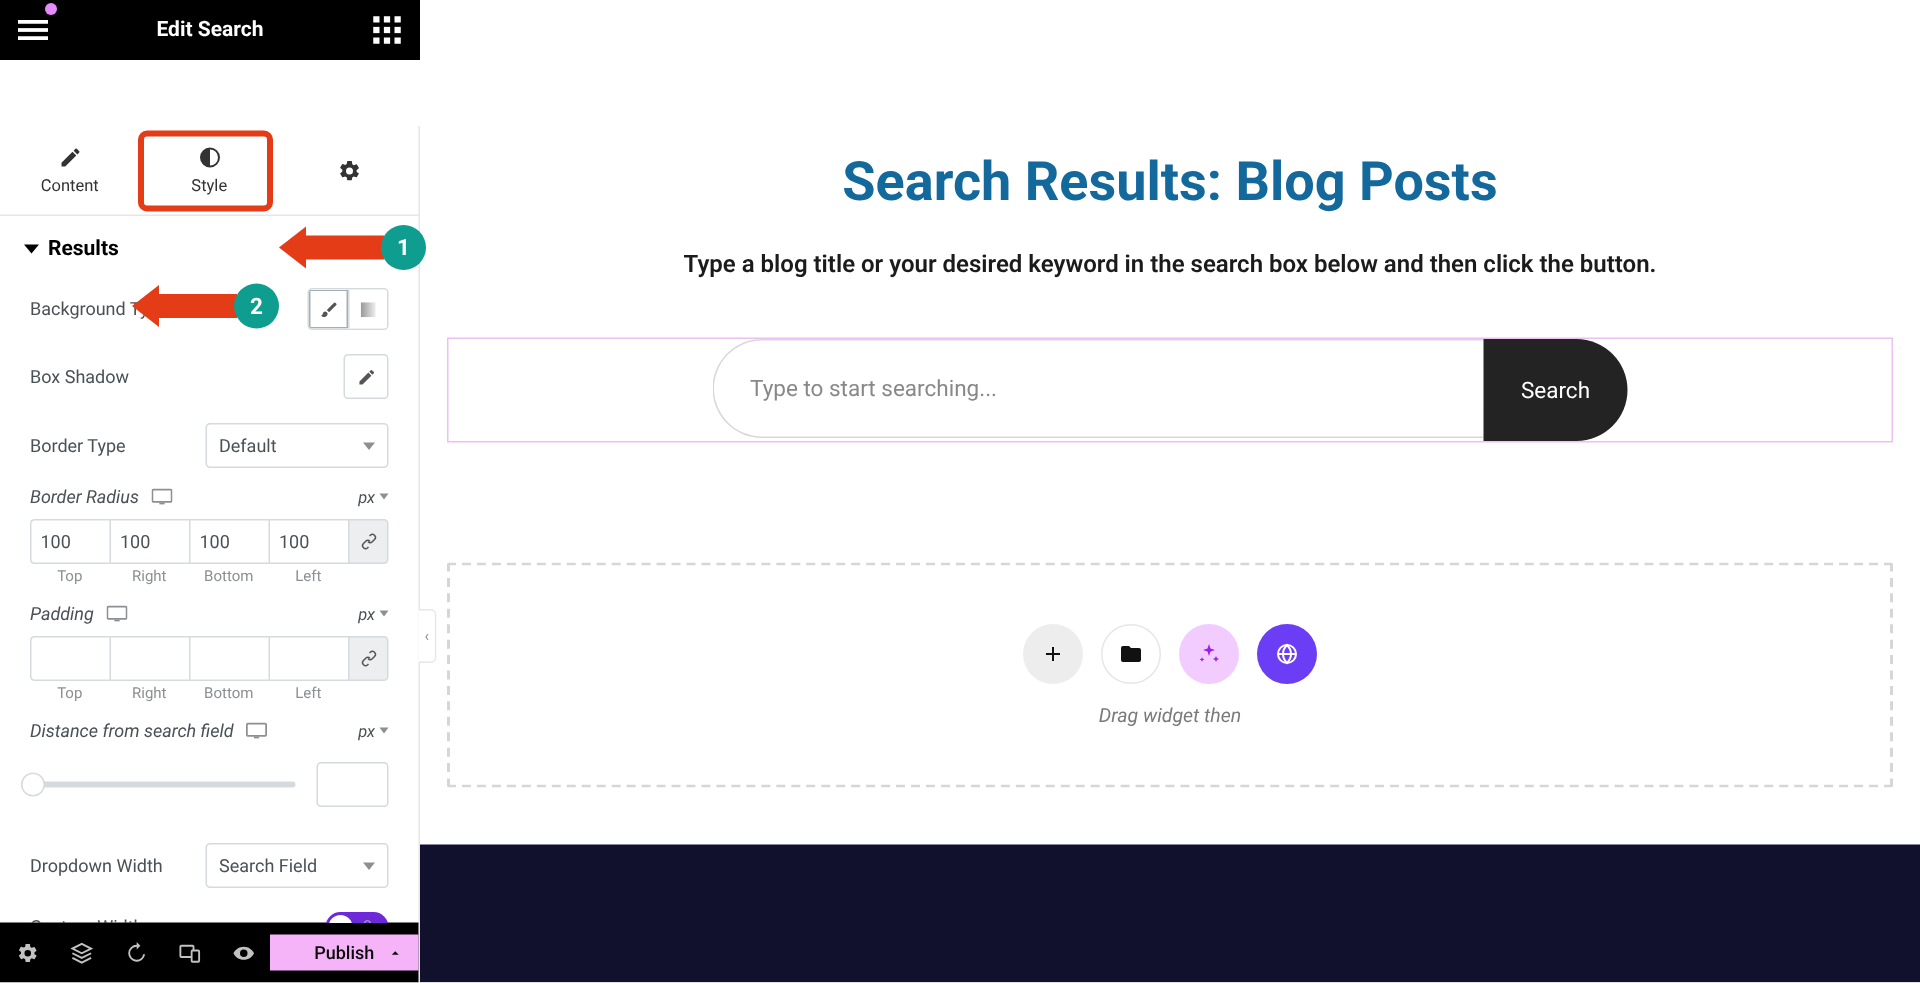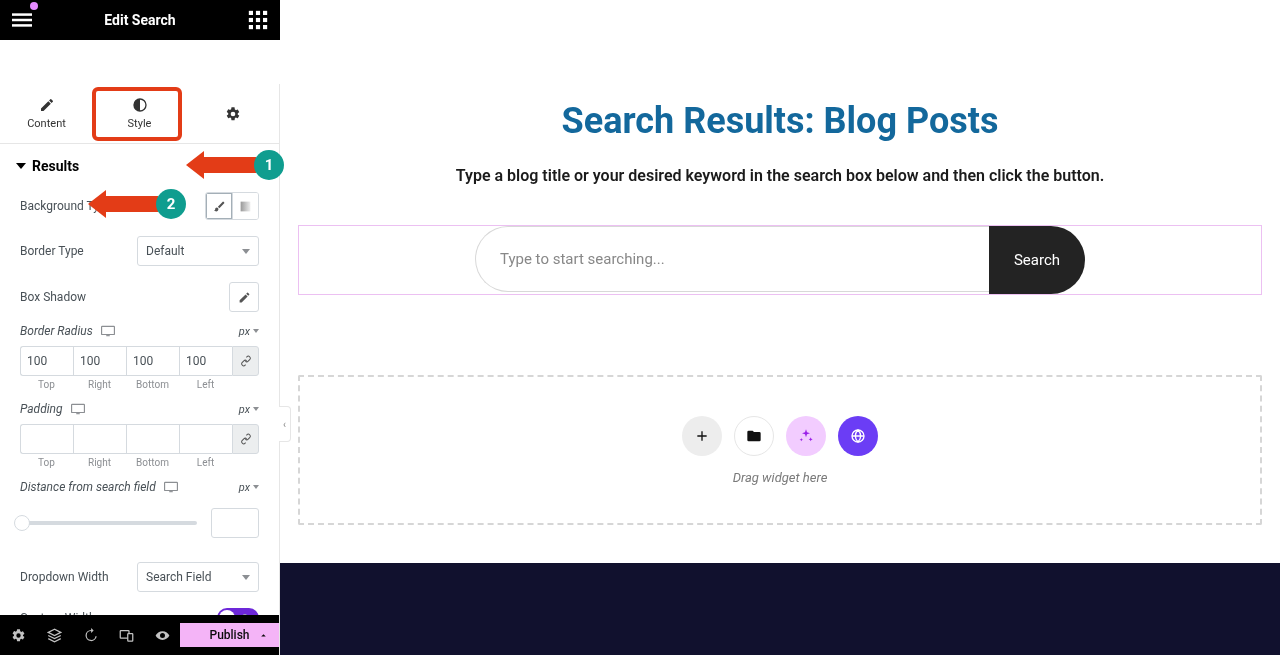--- a/index.html
+++ b/index.html
@@ -192,32 +192,32 @@
                     <stop offset="0" stop-color="#999"></stop>
                     <stop offset="1" stop-color="#eee"></stop>
                   </linearGradient>
                 </defs>
               </svg>
           </div>
         </div>
       </div>
 
       <div class="ctrl-row">
-        <span class="ctrl-lbl">Border Type</span>
-        <div class="select">
-          <span>Default</span>
-        </div>
-      </div>
-
-      <div class="ctrl-row">
         <span class="ctrl-lbl">Box Shadow</span>
         <div class="iconbtn">
           <svg width="13" height="13" viewBox="0 0 24 24" fill="#555">
               <path d="M3 17.25V21h3.75l11-11-3.75-3.75-11 11zM20.7 7.05a1 1 0 0 0 0-1.41l-2.34-2.34a1 1 0 0 0-1.41 0l-1.83 1.83 3.75 3.75 1.83-1.83z"></path>
             </svg>
+        </div>
+      </div>
+
+      <div class="ctrl-row">
+        <span class="ctrl-lbl">Border Type</span>
+        <div class="select">
+          <span>Default</span>
         </div>
       </div>
 
       <div class="dim-row">
         <div class="dim-head">
           <span class="left">
             <span class="ctrl-lbl">Border Radius</span>
             <svg class="devicon" viewBox="0 0 24 18">
                 <rect x="1" y="1" width="22" height="14" rx="1" fill="none" stroke="#8c8f93" stroke-width="2"></rect>
                 <rect x="9" y="16" width="6" height="2"></rect>
@@ -375,17 +375,17 @@
               <path d="M12 2l1.5 4.5L18 8l-4.5 1.5L12 14l-1.5-4.5L6 8l4.5-1.5zM19 14l.9 2.1L22 17l-2.1.9L19 20l-.9-2.1L16 17l2.1-.9zM5 15l.7 1.8L7.5 17.5l-1.8.7L5 20l-.7-1.8L2.5 17.5l1.8-.7z"></path>
             </svg>
           </div>
         <div class="circ pu">
             <svg viewBox="0 0 24 24">
               <circle cx="12" cy="12" r="9" fill="none" stroke="currentColor" stroke-width="2"></circle>
               <path d="M3 12h18M12 3c2.5 2.5 4 5.5 4 9s-1.5 6.5-4 9c-2.5-2.5-4-5.5-4-9s1.5-6.5 4-9z" fill="none" stroke="currentColor" stroke-width="2"></path>
             </svg>
           </div>
       </div>
-      <div class="drop-tx">Drag widget here</div>
+      <div class="drop-tx">Drag widget then</div>
     </div>
     <div class="dark-footer"></div>
   </div>
 </div>
 
 </body></html>

